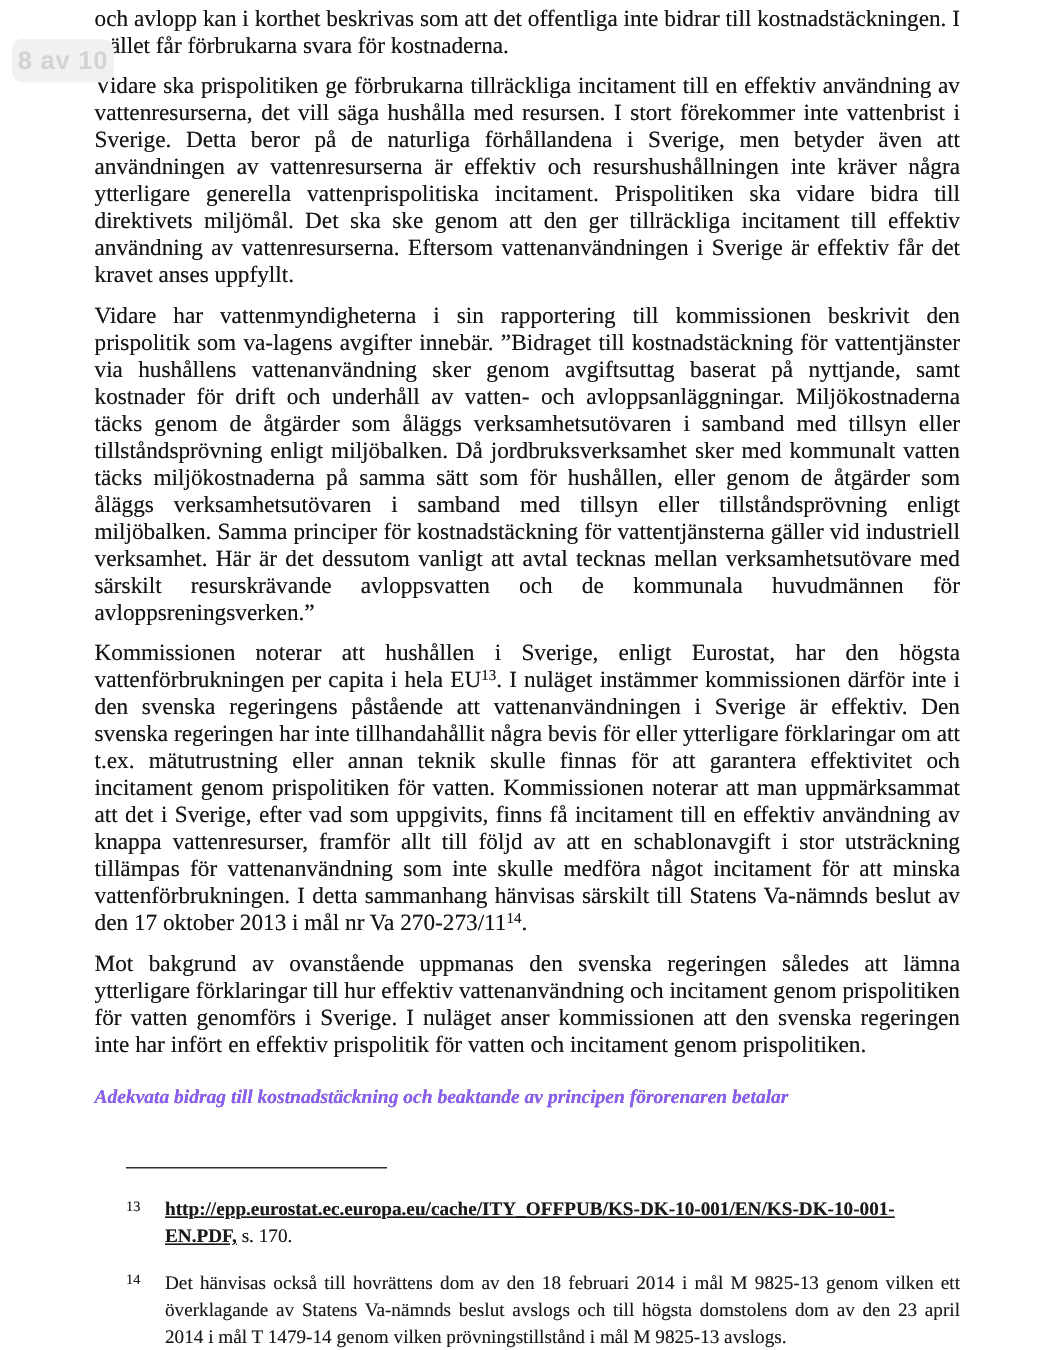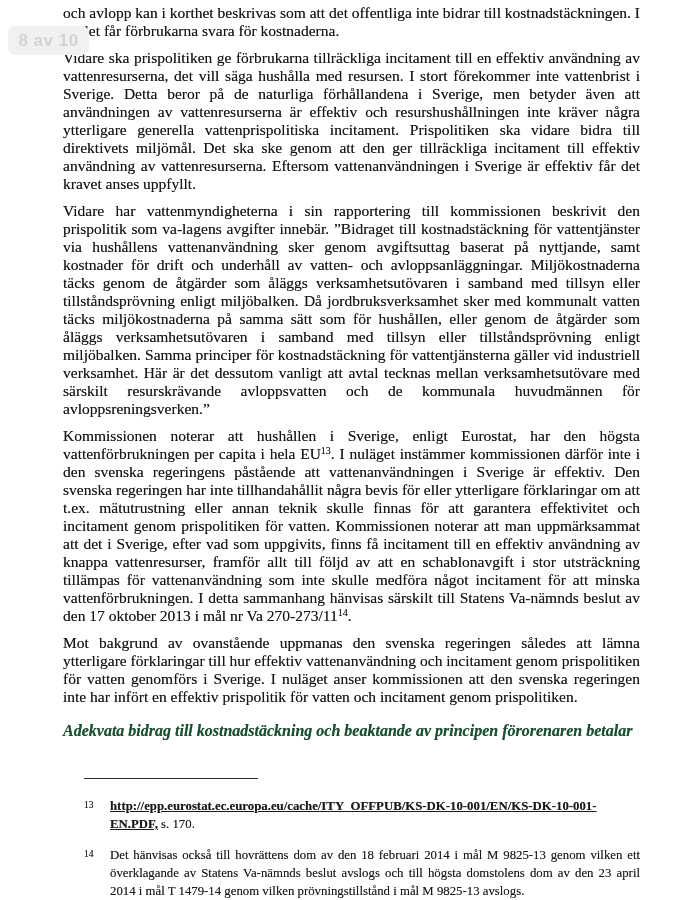--- a/index.html
+++ b/index.html
@@ -14,21 +14,21 @@
     background: #ffffff;
     overflow: hidden;
     font-family: "Liberation Serif", "DejaVu Serif", serif;
     color: #141414;
   }
   
   .page-badge {
     position: absolute;
     left: 8px;
     top: 26px;
-    width: 81px;
+    width: 68px;
     height: 29px;
     background: #f1f1f1;
     border-radius: 7px;
     display: flex;
     align-items: center;
     justify-content: center;
     font-family: "Liberation Sans", "DejaVu Sans", sans-serif;
     font-size: 17px;
     font-weight: 700;
     color: #d3d3d3;
@@ -52,25 +52,25 @@
   }
   p.body-para sup {
     font-size: 10px;
     line-height: 0;
     vertical-align: baseline;
     position: relative;
     top: -5px;
   }
   p.section-heading {
     margin: 16px 0 0 0;
-    font-size: 16px;
+    font-size: 13px;
     line-height: 18px;
     font-style: italic;
     font-weight: 600;
-    color: #14532d;
+    color: #8b5cf6;
     text-shadow: 0 0 0.3px rgba(0,0,0,0.5);
   }
   .footnotes {
     margin-top: 38px;
   }
   .fn-rule {
     width: 174px;
     height: 0;
     border-top: 1.6px solid #2e2e2e;
     margin-left: 21px;

